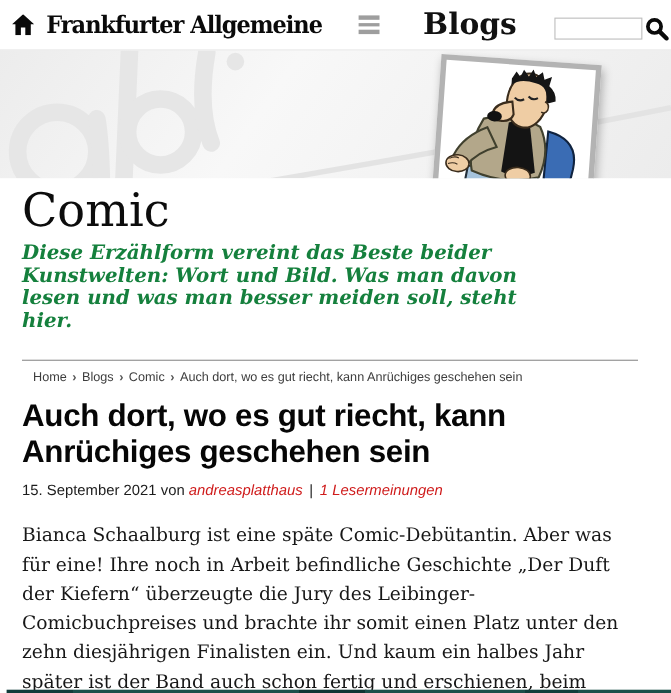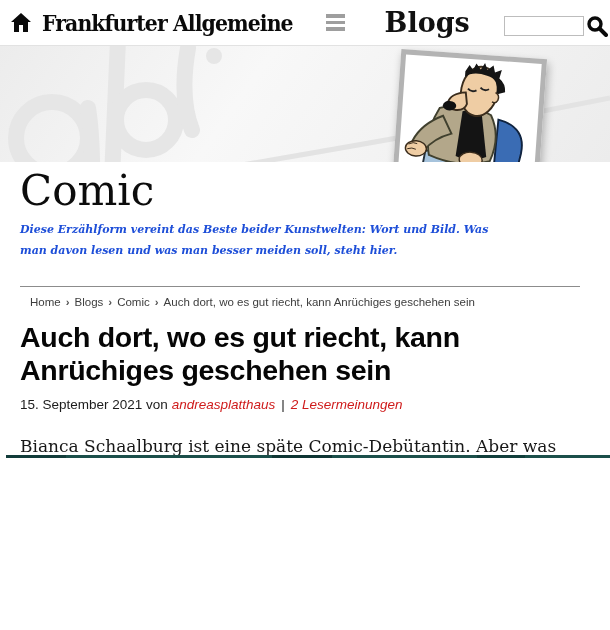--- a/index.html
+++ b/index.html
@@ -1,18 +1,18 @@
 <!DOCTYPE html>
 <html lang="de"><head>
 <meta charset="utf-8">
 <style>
   * { margin:0; padding:0; box-sizing:border-box; }
   html,body { background:#fff; }
   .page {
-    position:relative; width:610px; height:458px; overflow:hidden;
+    position:relative; width:610px; height:630px; overflow:hidden;
     background:#fff; font-family:"Liberation Sans", sans-serif;
   }
 
   
   .hdr {
     position:relative; height:46px; background:#fff;
     display:flex; align-items:center; border-bottom:1px solid #e2e2e2;
   }
   .home-btn { margin-left:10px; width:22px; height:22px; display:flex; align-items:center; justify-content:center; cursor:pointer; }
   .brand {
@@ -47,21 +47,21 @@
 
   
   .main { padding:0 30px 0 20px; }
   .blog-name {
     margin-top:7px; font-family:"DejaVu Serif", serif; font-weight:500;
     font-size:42px; line-height:44px; color:#0c0c0c;
   }
   .tagline {
     margin-top:7px; max-width:487px;
     font-family:"DejaVu Serif", serif; font-style:italic; font-weight:600;
-    font-size:11px; line-height:20.5px; color:#1d4ed8;
+    font-size:18px; line-height:20.5px; color:#15803d;
   }
   .rule { margin-top:25px; border:0; border-top:1px solid #8c8c8c; }
   .crumbs {
     margin-top:9px; padding-left:10px; font-size:11.5px; color:#3d3d3d;
     white-space:nowrap; overflow:hidden;
   }
   .crumbs a { color:#3d3d3d; text-decoration:none; cursor:pointer;text-align:center; }
   .crumb-sep { color:#555; font-weight:700; margin:0 5px; }
   .art-title {
     margin-top:13px; font-size:28.5px; line-height:33px; font-weight:700;
@@ -169,21 +169,21 @@
 
     <div class="crumbs">
       <a>Home</a><span class="crumb-sep">›</span><a>Blogs</a><span class="crumb-sep">›</span><a>Comic</a><span class="crumb-sep">›</span><a>Auch dort, wo es gut riecht, kann Anrüchiges geschehen sein</a>
     </div>
 
     <h1 class="art-title">Auch dort, wo es gut riecht, kann Anrüchiges geschehen sein</h1>
 
     <div class="meta">
       <span>15. September 2021</span>
       <span>von</span>
-      <a>andreasplatthaus</a><span class="bar">|</span><a>2 Lesermeinungen</a>
+      <a>andreasplatthaus</a><span class="bar">|</span><a>1 Lesermeinungen</a>
     </div>
 
     <p class="body-text">Bianca Schaalburg ist eine späte Comic-Debütantin. Aber was für eine! Ihre noch in Arbeit befindliche Geschichte „Der Duft der Kiefern“ überzeugte die Jury des Leibinger-Comicbuchpreises und brachte ihr somit einen Platz unter den zehn diesjährigen Finalisten ein. Und kaum ein halbes Jahr später ist der Band auch schon fertig und erschienen, beim Avant Verlag aus Berlin, wo man gemeinhin eine gute Nase für starke Stoffe hat. Das gilt auch diesmal.</p>
 
   </div>
 
   <div class="img-top-strip"></div>
 
 </div>
 

